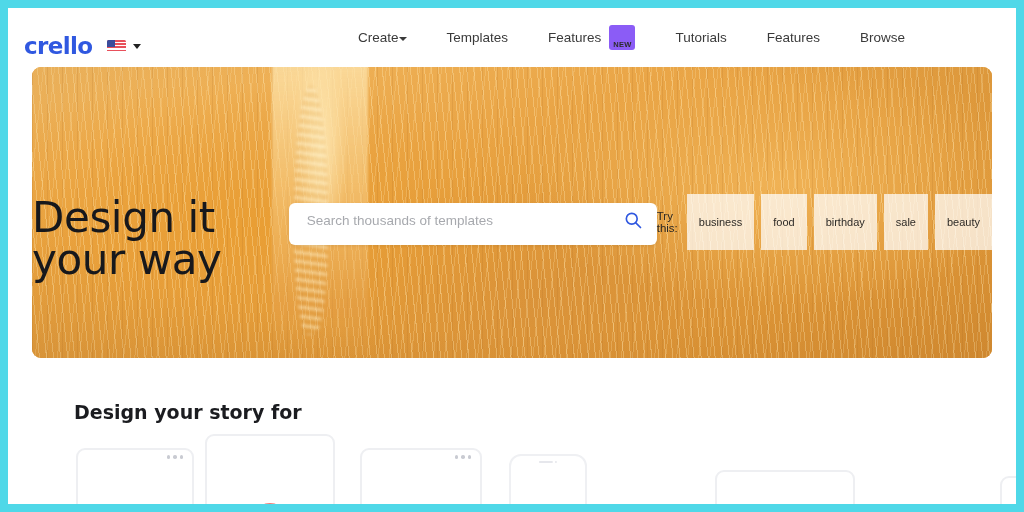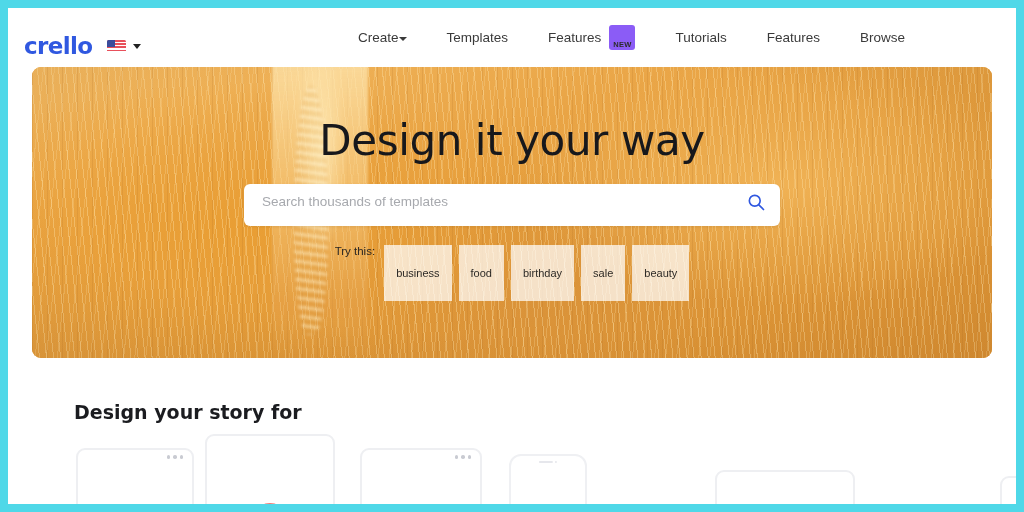--- a/index.html
+++ b/index.html
@@ -134,21 +134,21 @@
     border-radius: 50% 50% 40% 40%;
     filter: blur(1.6px);
   }
   .hero-bg .vig {
     position: absolute; inset: 0;
     background: radial-gradient(ellipse 85% 85% at 50% 45%, rgba(0,0,0,0) 55%, rgba(120,70,15,0.14) 100%);
   }
 
   .hero-content {
     position: absolute; inset: 0;
-    display: flex; flex-direction: column; align-items: center;
+    display: flex; flex-direction: row; align-items: center;
   }
   .hero-title {
     margin-top: 53px;
     font-family: "DejaVu Sans", sans-serif;
     font-size: 42px; font-weight: 400;
     color: #17181C; letter-spacing: -0.4px;
     line-height: 1;
   }
   .hero-sub {
     margin-top: 23px;
@@ -168,21 +168,21 @@
     flex: 1; border: none; outline: none;
     font-family: "Liberation Sans", sans-serif;
     font-size: 13.5px; color: #3A3A3A;
     background: transparent;
   }
   .search-input::placeholder { color: #A7A9AE; }
   .search-icon { width: 20px; height: 20px; flex-shrink: 0; }
 
   .try-row {
     margin-top: 19px;
-    display: flex; align-items: flex-start; gap: 7px;
+    display: flex; align-items: center; gap: 7px;
   }
   .try-label { font-size: 11.5px; color: #2B2723; font-weight: 400; margin-right: 2px; }
   .chip {
     background: rgba(255,255,255,0.72);
     border-radius: 0;
     padding: 22px 12px;
     font-size: 11px; color: #2D2A26;
     cursor: pointer; white-space: nowrap;
   }
 

